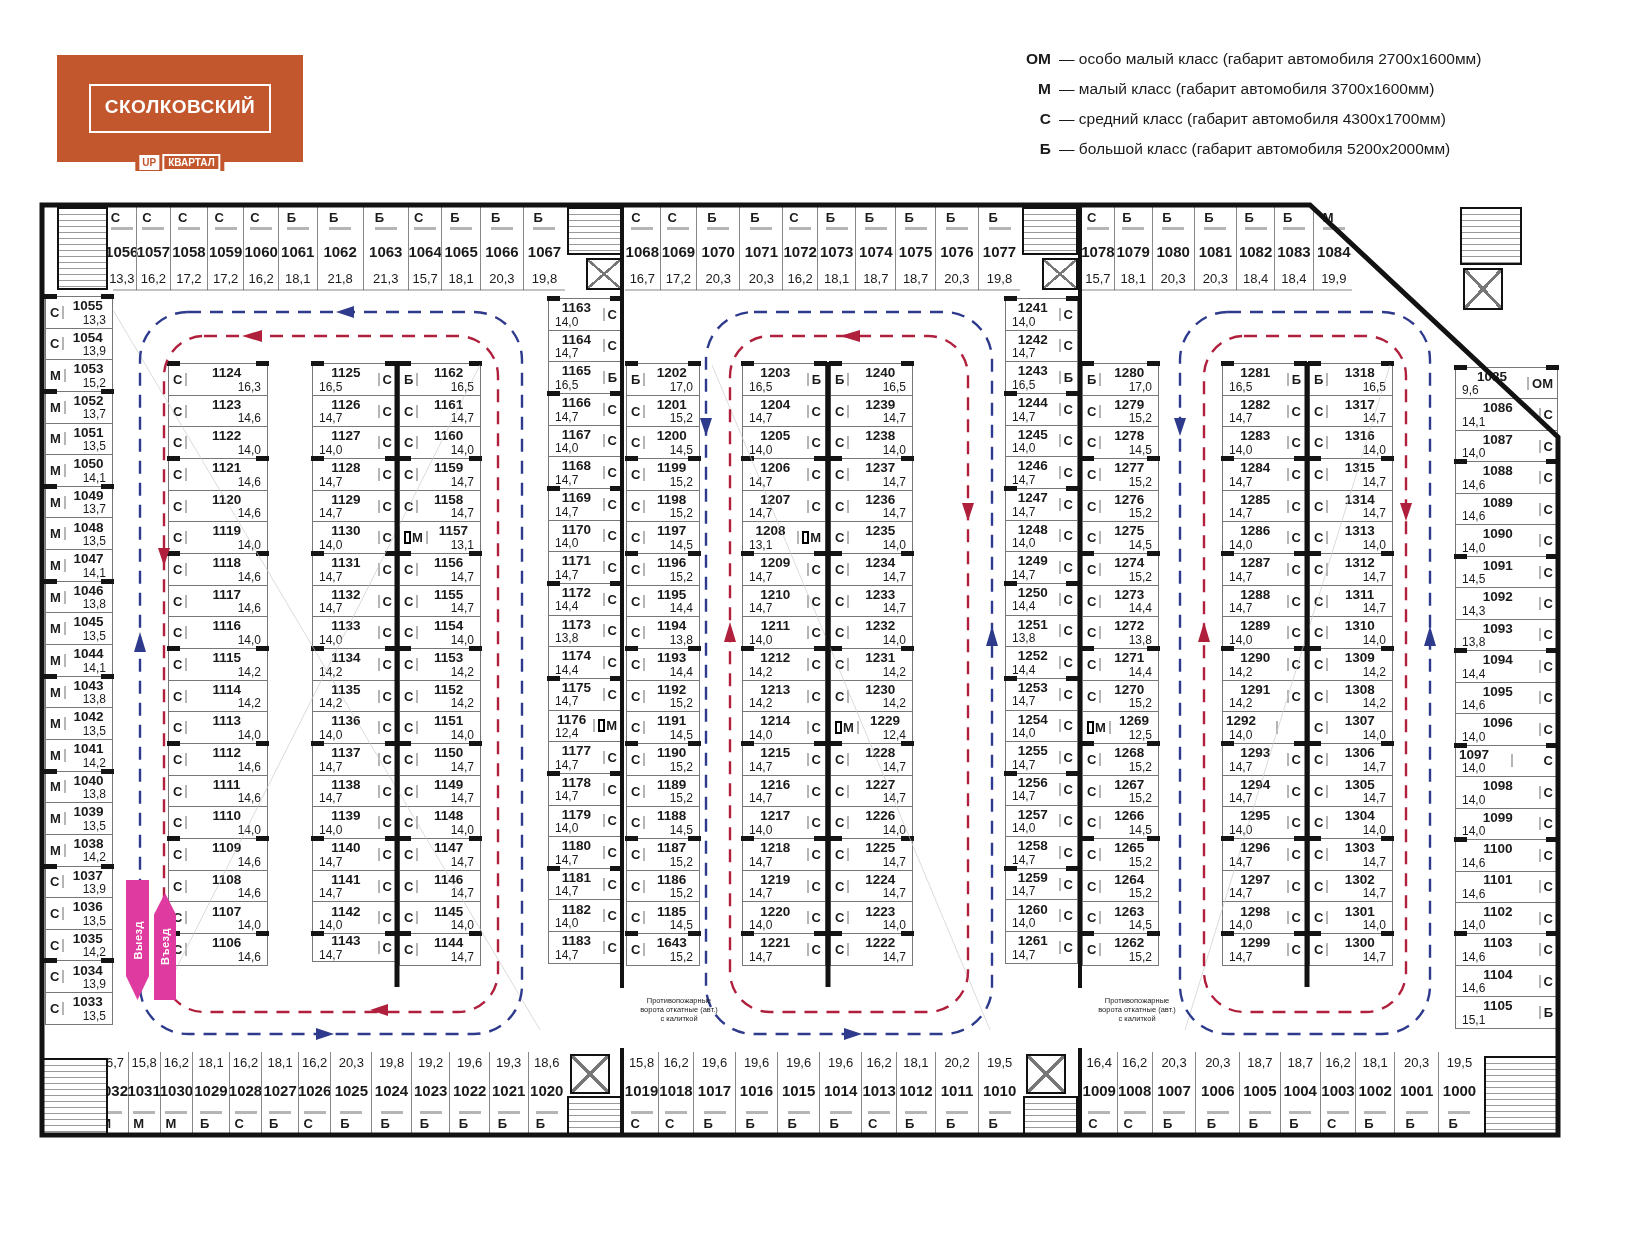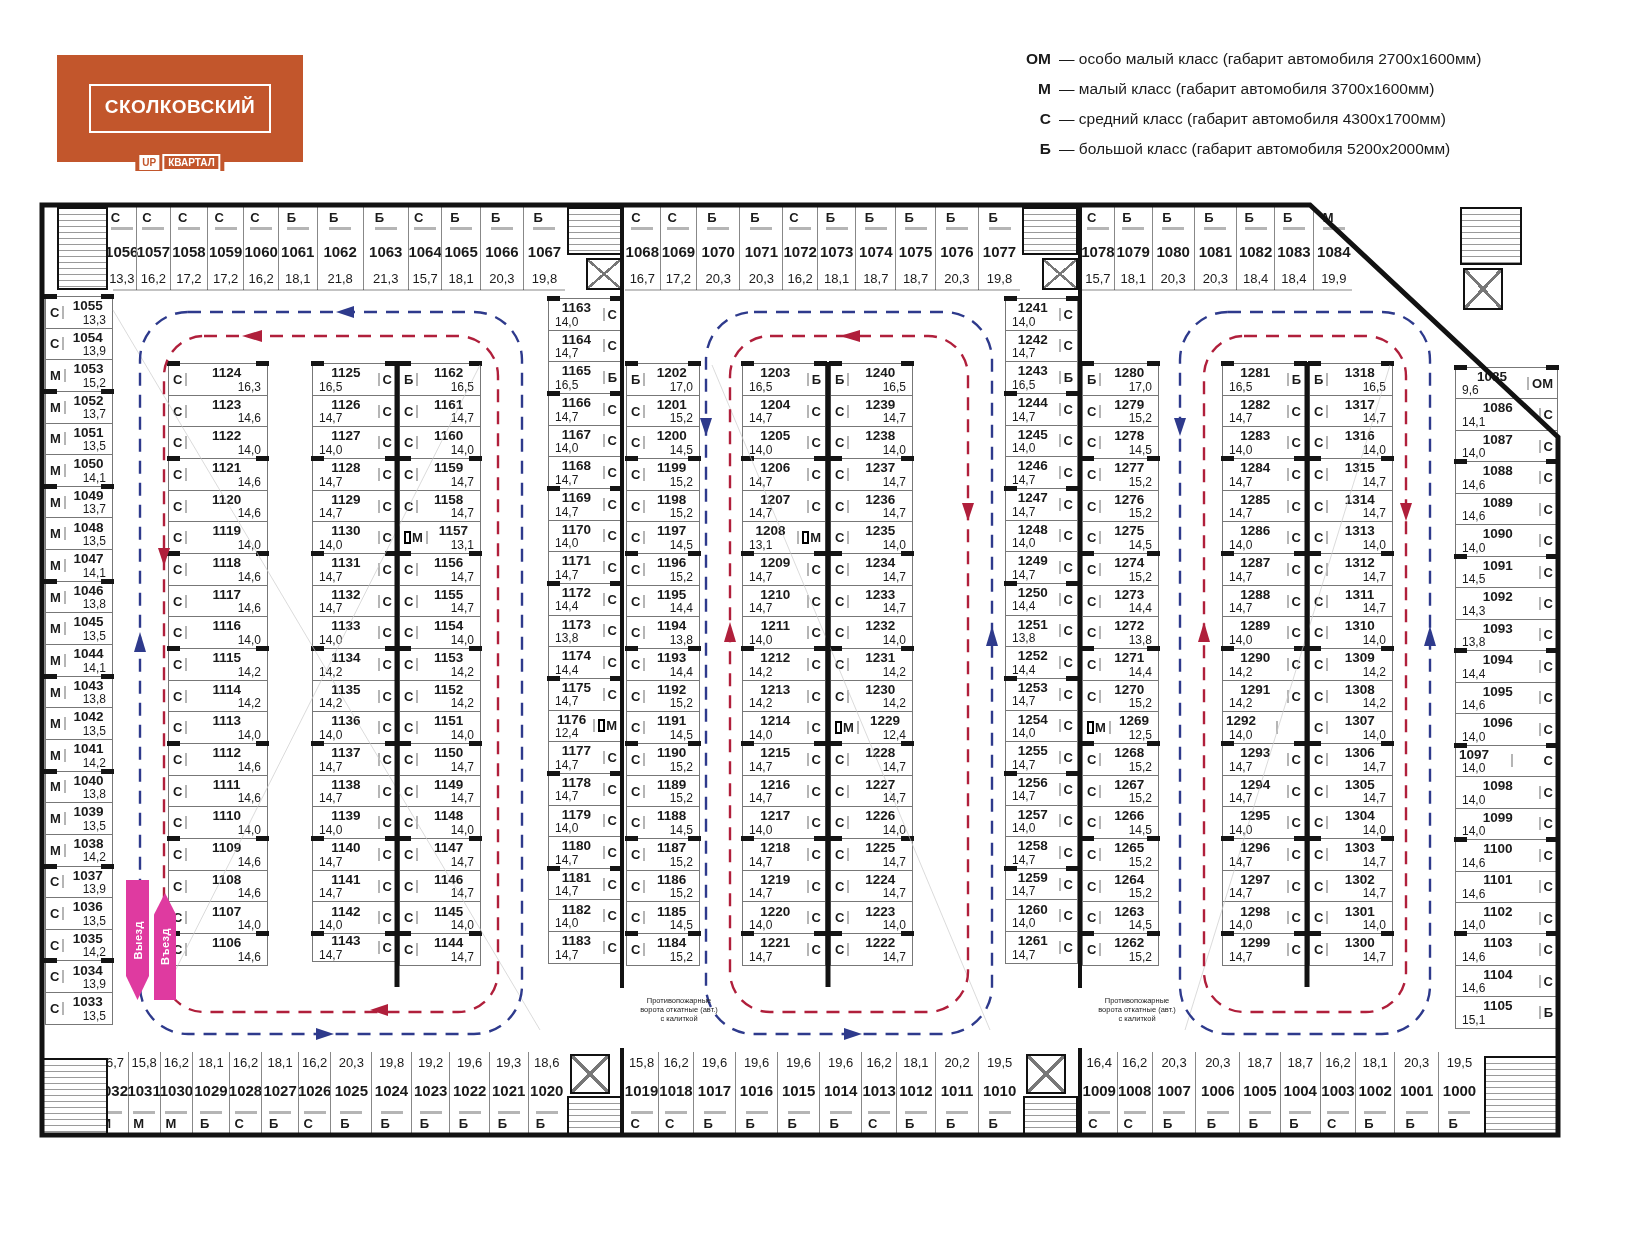--- a/index.html
+++ b/index.html
@@ -1457,21 +1457,21 @@
           <span class="vbar"></span>
           <span class="vtxt">
             <span class="vnum">1185</span>
             <span class="varea">14,5</span>
           </span>
         </div>
         <div class="vstall side-left" style="height: 32.68px;">
           <span class="vcls">С</span>
           <span class="vbar"></span>
           <span class="vtxt">
-            <span class="vnum">1184</span>
+            <span class="vnum">1643</span>
             <span class="varea">15,2</span>
           </span>
           <i class="tick tl"></i>
           <i class="tick tr"></i>
         </div>
       </div>
       <div class="vcol" style="left: 742px; top: 364px; width: 84px;">
         <div class="vstall side-right" style="height: 32.68px;">
           <span class="vtxt">
             <span class="vnum">1203</span>

